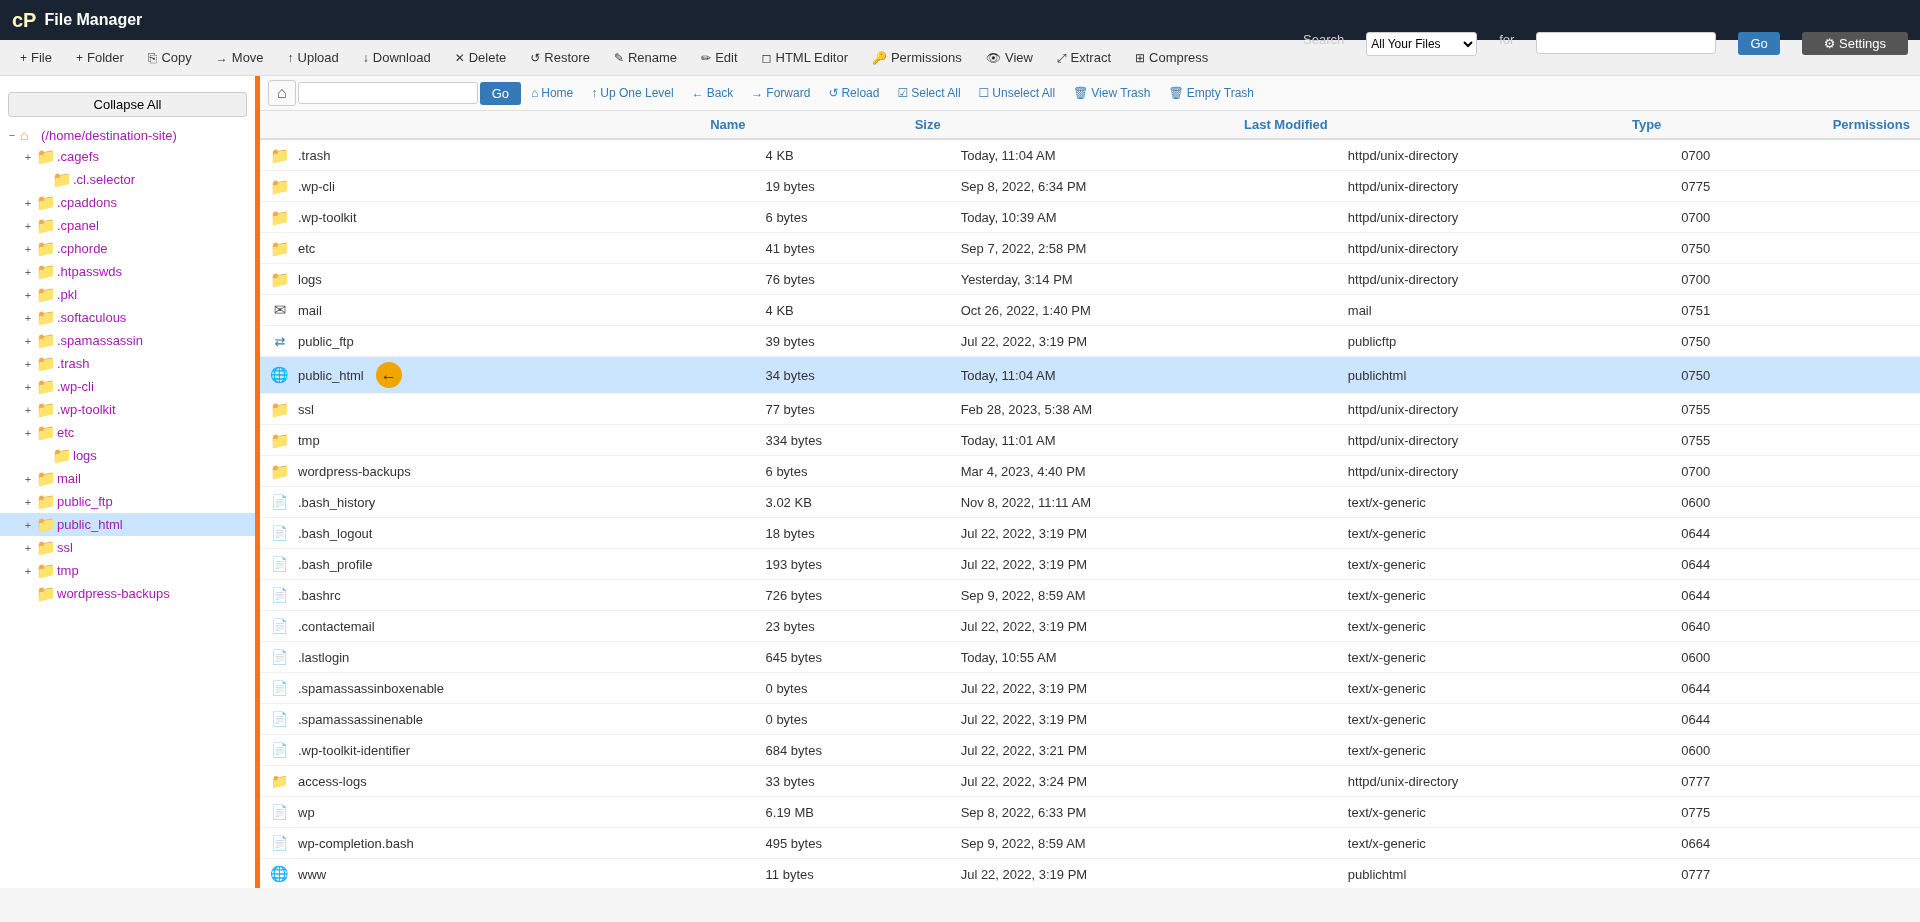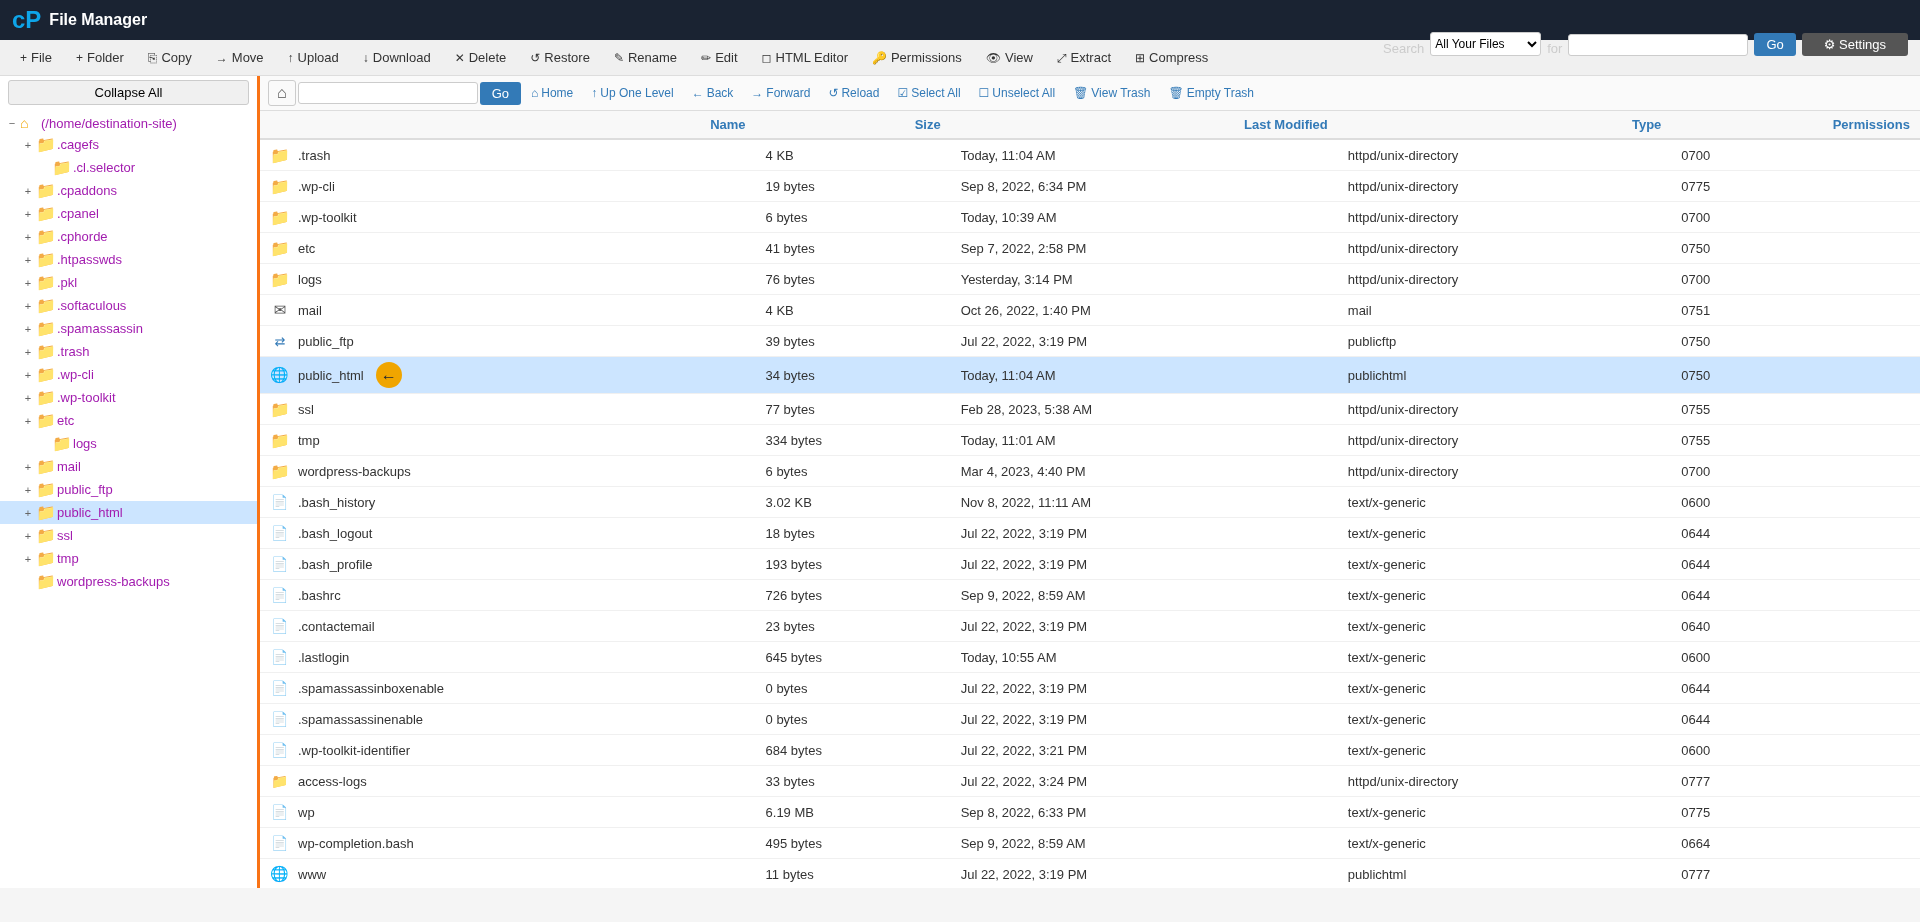--- a/index.html
+++ b/index.html
@@ -16,28 +16,28 @@
       gap: 16px;
     }
     .top-bar-brand {
       display: flex;
       align-items: center;
       gap: 8px;
       font-size: 16px;
       font-weight: bold;
     }
     .top-bar-brand .cpanel-icon {
-      color: #0ea5e9;
-      font-size: 24px;
+      color: #fef9c3;
+      font-size: 20px;
     }
     .top-bar-search {
       margin-left: auto;
       display: flex;
-      align-items: flex-end;
-      gap: 6px;
+      align-items: flex-start;
+      gap: 22px;
       color: #ccc;
       font-size: 13px;
       margin-top: 48px;
     }
     .top-bar-search select {
       padding: 3px 0;
       font-size: 12px;
       background: #fff;
       border: 1px solid #ccc;
       border-radius: 3px;
@@ -139,23 +139,23 @@
       display: flex;
       height: calc(100vh - 110px);
       overflow: hidden;
     }
 
     
     .sidebar {
       width: 260px;
       min-width: 260px;
       background: #fff;
-      border-right: 3px solid #f97316;
+      border-right: 5px solid #f97316;
       overflow-y: auto;
-      padding: 0 0;
+      padding: 12px 0;
     }
     .collapse-all-btn {
       width: calc(100% - 16px);
       margin: 4px 8px 8px 8px;
       background: #f0f0f0;
       border: 1px solid #ccc;
       padding: 4px 8px;
       cursor: pointer;
       font-size: 13px;
       border-radius: 3px;

